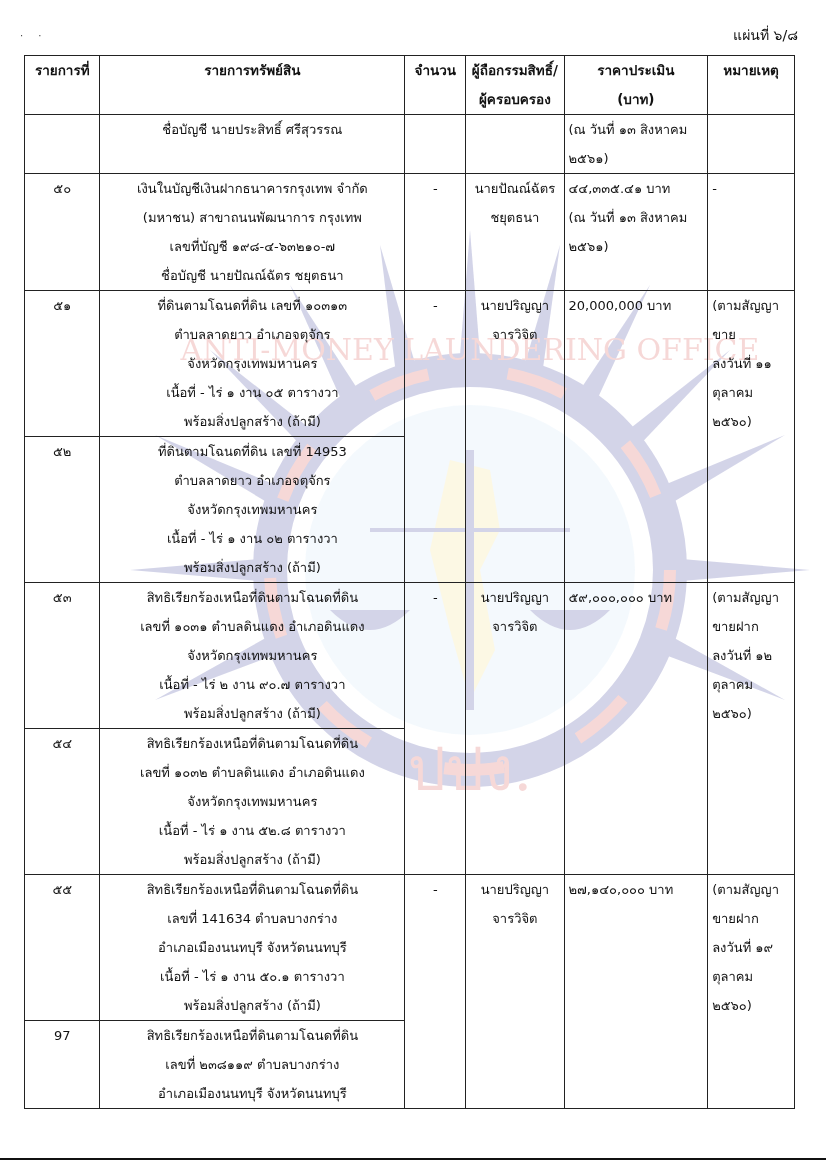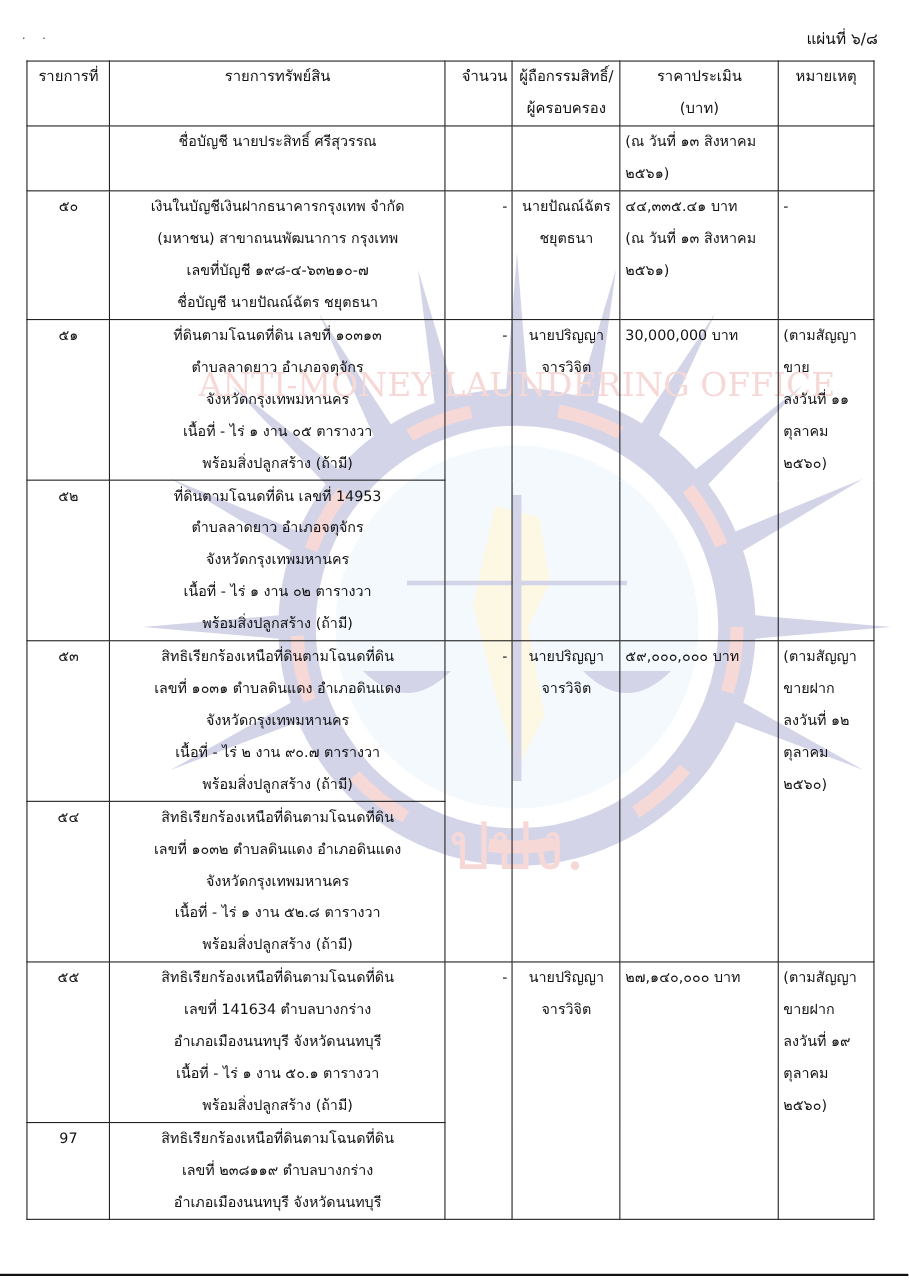--- a/index.html
+++ b/index.html
@@ -16,24 +16,24 @@
   .watermark { position: absolute; left: 130px; top: 230px; width: 680px; height: 680px; pointer-events: none; z-index: 0; }
   table.assets {
     position: absolute; left: 24px; top: 55px;
     width: 771px; border-collapse: collapse; z-index: 1;
     font-size: 13px; line-height: 29px;
   }
   table.assets td, table.assets th {
     border: 1px solid #222; vertical-align: top; padding: 0 4px;
     background: transparent;
   }
-  th { font-weight: normal; font-size: 13.5px; text-align: center; }
+  th { font-weight: bold; font-size: 13.5px; text-align: center; }
   .c-no { width: 64px; text-align: center; }
   .c-desc { width: 286px; text-align: center; }
-  .c-qty { width: 50px; text-align: right; }
+  .c-qty { width: 50px; text-align: center; }
   .c-owner { width: 86px; text-align: center; margin-top: 20px; }
   .c-price { width: 130px; }
   .c-note { width: 75px; }
   .line { display: block; white-space: nowrap; }
   .footer-rule { position: absolute; left: 0; right: 0; top: 1158px; height: 2px; background: #111; }
 </style>
 </head>
 <body>
 
 <div class="page-no">แผ่นที่ ๖/๘</div>
@@ -141,21 +141,21 @@
         <span class="line">จังหวัดกรุงเทพมหานคร</span>
         <span class="line">เนื้อที่ - ไร่ ๑ งาน ๐๕ ตารางวา</span>
         <span class="line">พร้อมสิ่งปลูกสร้าง (ถ้ามี)</span>
       </td>
       <td class="c-qty" rowspan="2">-</td>
       <td class="c-owner" rowspan="2">
         <span class="line">นายปริญญา</span>
         <span class="line">จารวิจิต</span>
       </td>
       <td class="c-price" rowspan="2">
-        <span class="line">30,000,000 บาท</span>
+        <span class="line">20,000,000 บาท</span>
       </td>
       <td class="c-note" rowspan="2">
         <span class="line">(ตามสัญญา</span>
         <span class="line">ขาย</span>
         <span class="line">ลงวันที่ ๑๑</span>
         <span class="line">ตุลาคม</span>
         <span class="line">๒๕๖๐)</span>
       </td>
     </tr>
 

